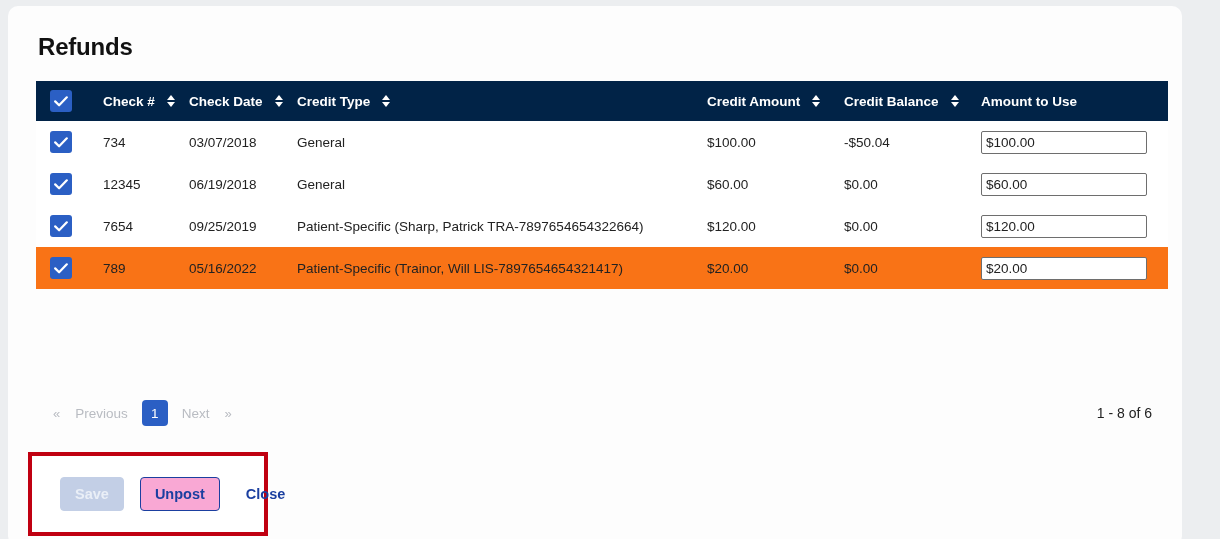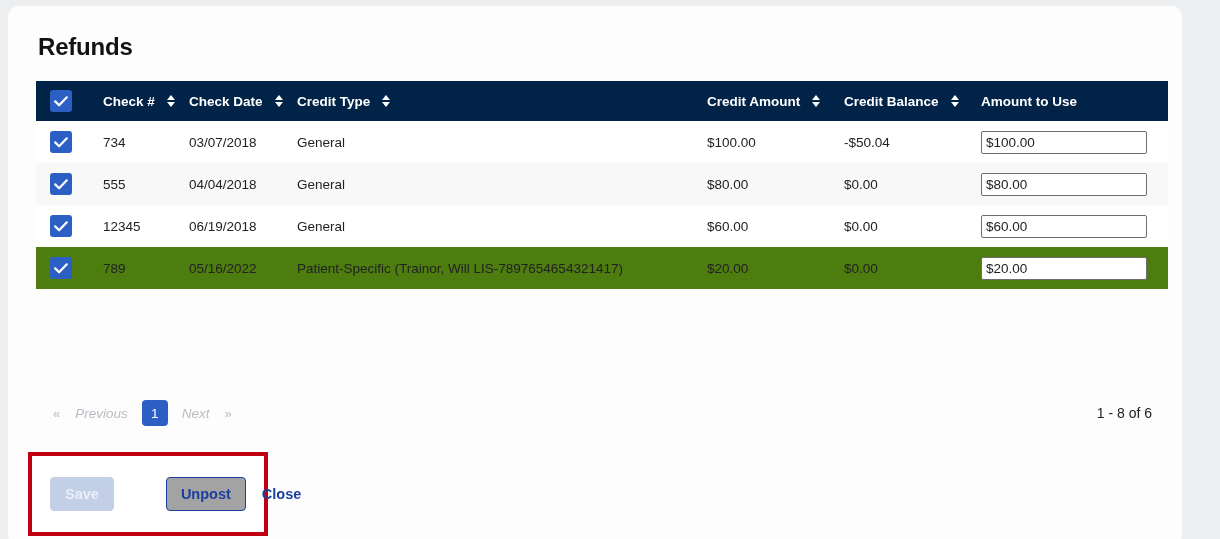--- a/index.html
+++ b/index.html
@@ -75,21 +75,21 @@
   .col-num     { width: 86px; }
   .col-date    { width: 108px; }
   .col-type    { width: 410px; }
   .col-amount  { width: 137px; }
   .col-balance { width: 137px; }
   .col-use     { width: 196px; }
   .cell-pad { padding-left: 9px !important; }
 
   tr.row-odd  td { background: #ffffff; }
   tr.row-even td { background: #f8f8f8; }
-  tr.row-selected td { background: #4d7c0f; }
+  tr.row-selected td { background: #f97316; }
 
   
   .cbx {
     width: 22px;
     height: 22px;
     border-radius: 3px;
     background: #2b5fc4;
     display: inline-flex;
     align-items: center;
     justify-content: center;
@@ -151,21 +151,20 @@
   .pg-chev {
     color: #b9bcc2;
     padding: 4px 7px;
     font-size: 13px;
     cursor: default;
   }
   .pg-text {
     color: #b9bcc2;
     padding: 4px 8px;
     cursor: default;
-    font-style: italic;
   }
   .pg-current {
     background: #2b5fc4;
     color: #ffffff;
     border-radius: 4px;
     width: 26px;
     height: 26px;
     display: flex;
     align-items: center;
     justify-content: center;
@@ -193,22 +192,22 @@
     background: #ffffff;
   }
   #action-bar {
     position: absolute;
     left: 0;
     top: 0;
     width: 100%;
     height: 100%;
     display: flex;
     align-items: center;
-    padding-left: 18px;
-    gap: 6px;
+    padding-left: 28px;
+    gap: 16px;
     box-sizing: border-box;
   }
   .btn {
     font-family: "Liberation Sans", sans-serif;
     font-size: 14.5px;
     font-weight: bold;
     border-radius: 4px;
     box-sizing: border-box;
     display: inline-flex;
     align-items: center;
@@ -217,24 +216,23 @@
     padding: 0 14px;
     height: 34px;
   }
   .btn-save {
     background: #c3cfe6;
     color: #eaeff7;
     border: 1px solid #c3cfe6;
     cursor: default;
   }
   .btn-unpost {
-    background: #a3a3a3;
+    background: #f9a8d4;
     color: #1b3fa0;
     border: 1.5px solid #1b3fa0;
-    margin-left: 46px;
   }
   .btn-close {
     background: transparent;
     color: #1b3fa0;
     border: none;
     padding: 0 10px;
   }
 </style>
 </head>
 <body>
@@ -306,45 +304,45 @@
                 <path d="M1.2 5.4 L5.1 9.3 L12.8 1.3" fill="none" stroke="#ffffff" stroke-width="2.2" stroke-linecap="round" stroke-linejoin="round"></path>
               </svg>
             </span></td>
           <td class="cell-pad">734</td>
           <td class="cell-pad">03/07/2018</td>
           <td class="cell-pad">General</td>
           <td class="cell-pad">$100.00</td>
           <td class="cell-pad">-$50.04</td>
           <td class="cell-pad"><input type="text" class="amt-input" value="$100.00" style=""></td>
         </tr>
-        <tr class="row-even">
-          <td><span class="cbx">
-              <svg width="14" height="11" viewBox="0 0 14 11" aria-hidden="true">
-                <path d="M1.2 5.4 L5.1 9.3 L12.8 1.3" fill="none" stroke="#ffffff" stroke-width="2.2" stroke-linecap="round" stroke-linejoin="round"></path>
-              </svg>
-            </span></td>
-          <td class="cell-pad">555</td>
-          <td class="cell-pad">04/04/2018</td>
-          <td class="cell-pad">General</td>
-          <td class="cell-pad">$80.00</td>
-          <td class="cell-pad">$0.00</td>
-          <td class="cell-pad"><input type="text" class="amt-input" value="$80.00" style=""></td>
-        </tr>
         <tr class="row-odd">
           <td><span class="cbx">
               <svg width="14" height="11" viewBox="0 0 14 11" aria-hidden="true">
                 <path d="M1.2 5.4 L5.1 9.3 L12.8 1.3" fill="none" stroke="#ffffff" stroke-width="2.2" stroke-linecap="round" stroke-linejoin="round"></path>
               </svg>
             </span></td>
           <td class="cell-pad">12345</td>
           <td class="cell-pad">06/19/2018</td>
           <td class="cell-pad">General</td>
           <td class="cell-pad">$60.00</td>
           <td class="cell-pad">$0.00</td>
           <td class="cell-pad"><input type="text" class="amt-input" value="$60.00" style=""></td>
+        </tr>
+        <tr class="row-odd">
+          <td><span class="cbx">
+              <svg width="14" height="11" viewBox="0 0 14 11" aria-hidden="true">
+                <path d="M1.2 5.4 L5.1 9.3 L12.8 1.3" fill="none" stroke="#ffffff" stroke-width="2.2" stroke-linecap="round" stroke-linejoin="round"></path>
+              </svg>
+            </span></td>
+          <td class="cell-pad">7654</td>
+          <td class="cell-pad">09/25/2019</td>
+          <td class="cell-pad">Patient-Specific (Sharp, Patrick TRA-7897654654322664)</td>
+          <td class="cell-pad">$120.00</td>
+          <td class="cell-pad">$0.00</td>
+          <td class="cell-pad"><input type="text" class="amt-input" value="$120.00" style=""></td>
         </tr>
         <tr class="row-selected">
           <td><span class="cbx">
               <svg width="14" height="11" viewBox="0 0 14 11" aria-hidden="true">
                 <path d="M1.2 5.4 L5.1 9.3 L12.8 1.3" fill="none" stroke="#ffffff" stroke-width="2.2" stroke-linecap="round" stroke-linejoin="round"></path>
               </svg>
             </span></td>
           <td class="cell-pad">789</td>
           <td class="cell-pad">05/16/2022</td>
           <td class="cell-pad">Patient-Specific (Trainor, Will LIS-7897654654321417)</td>

